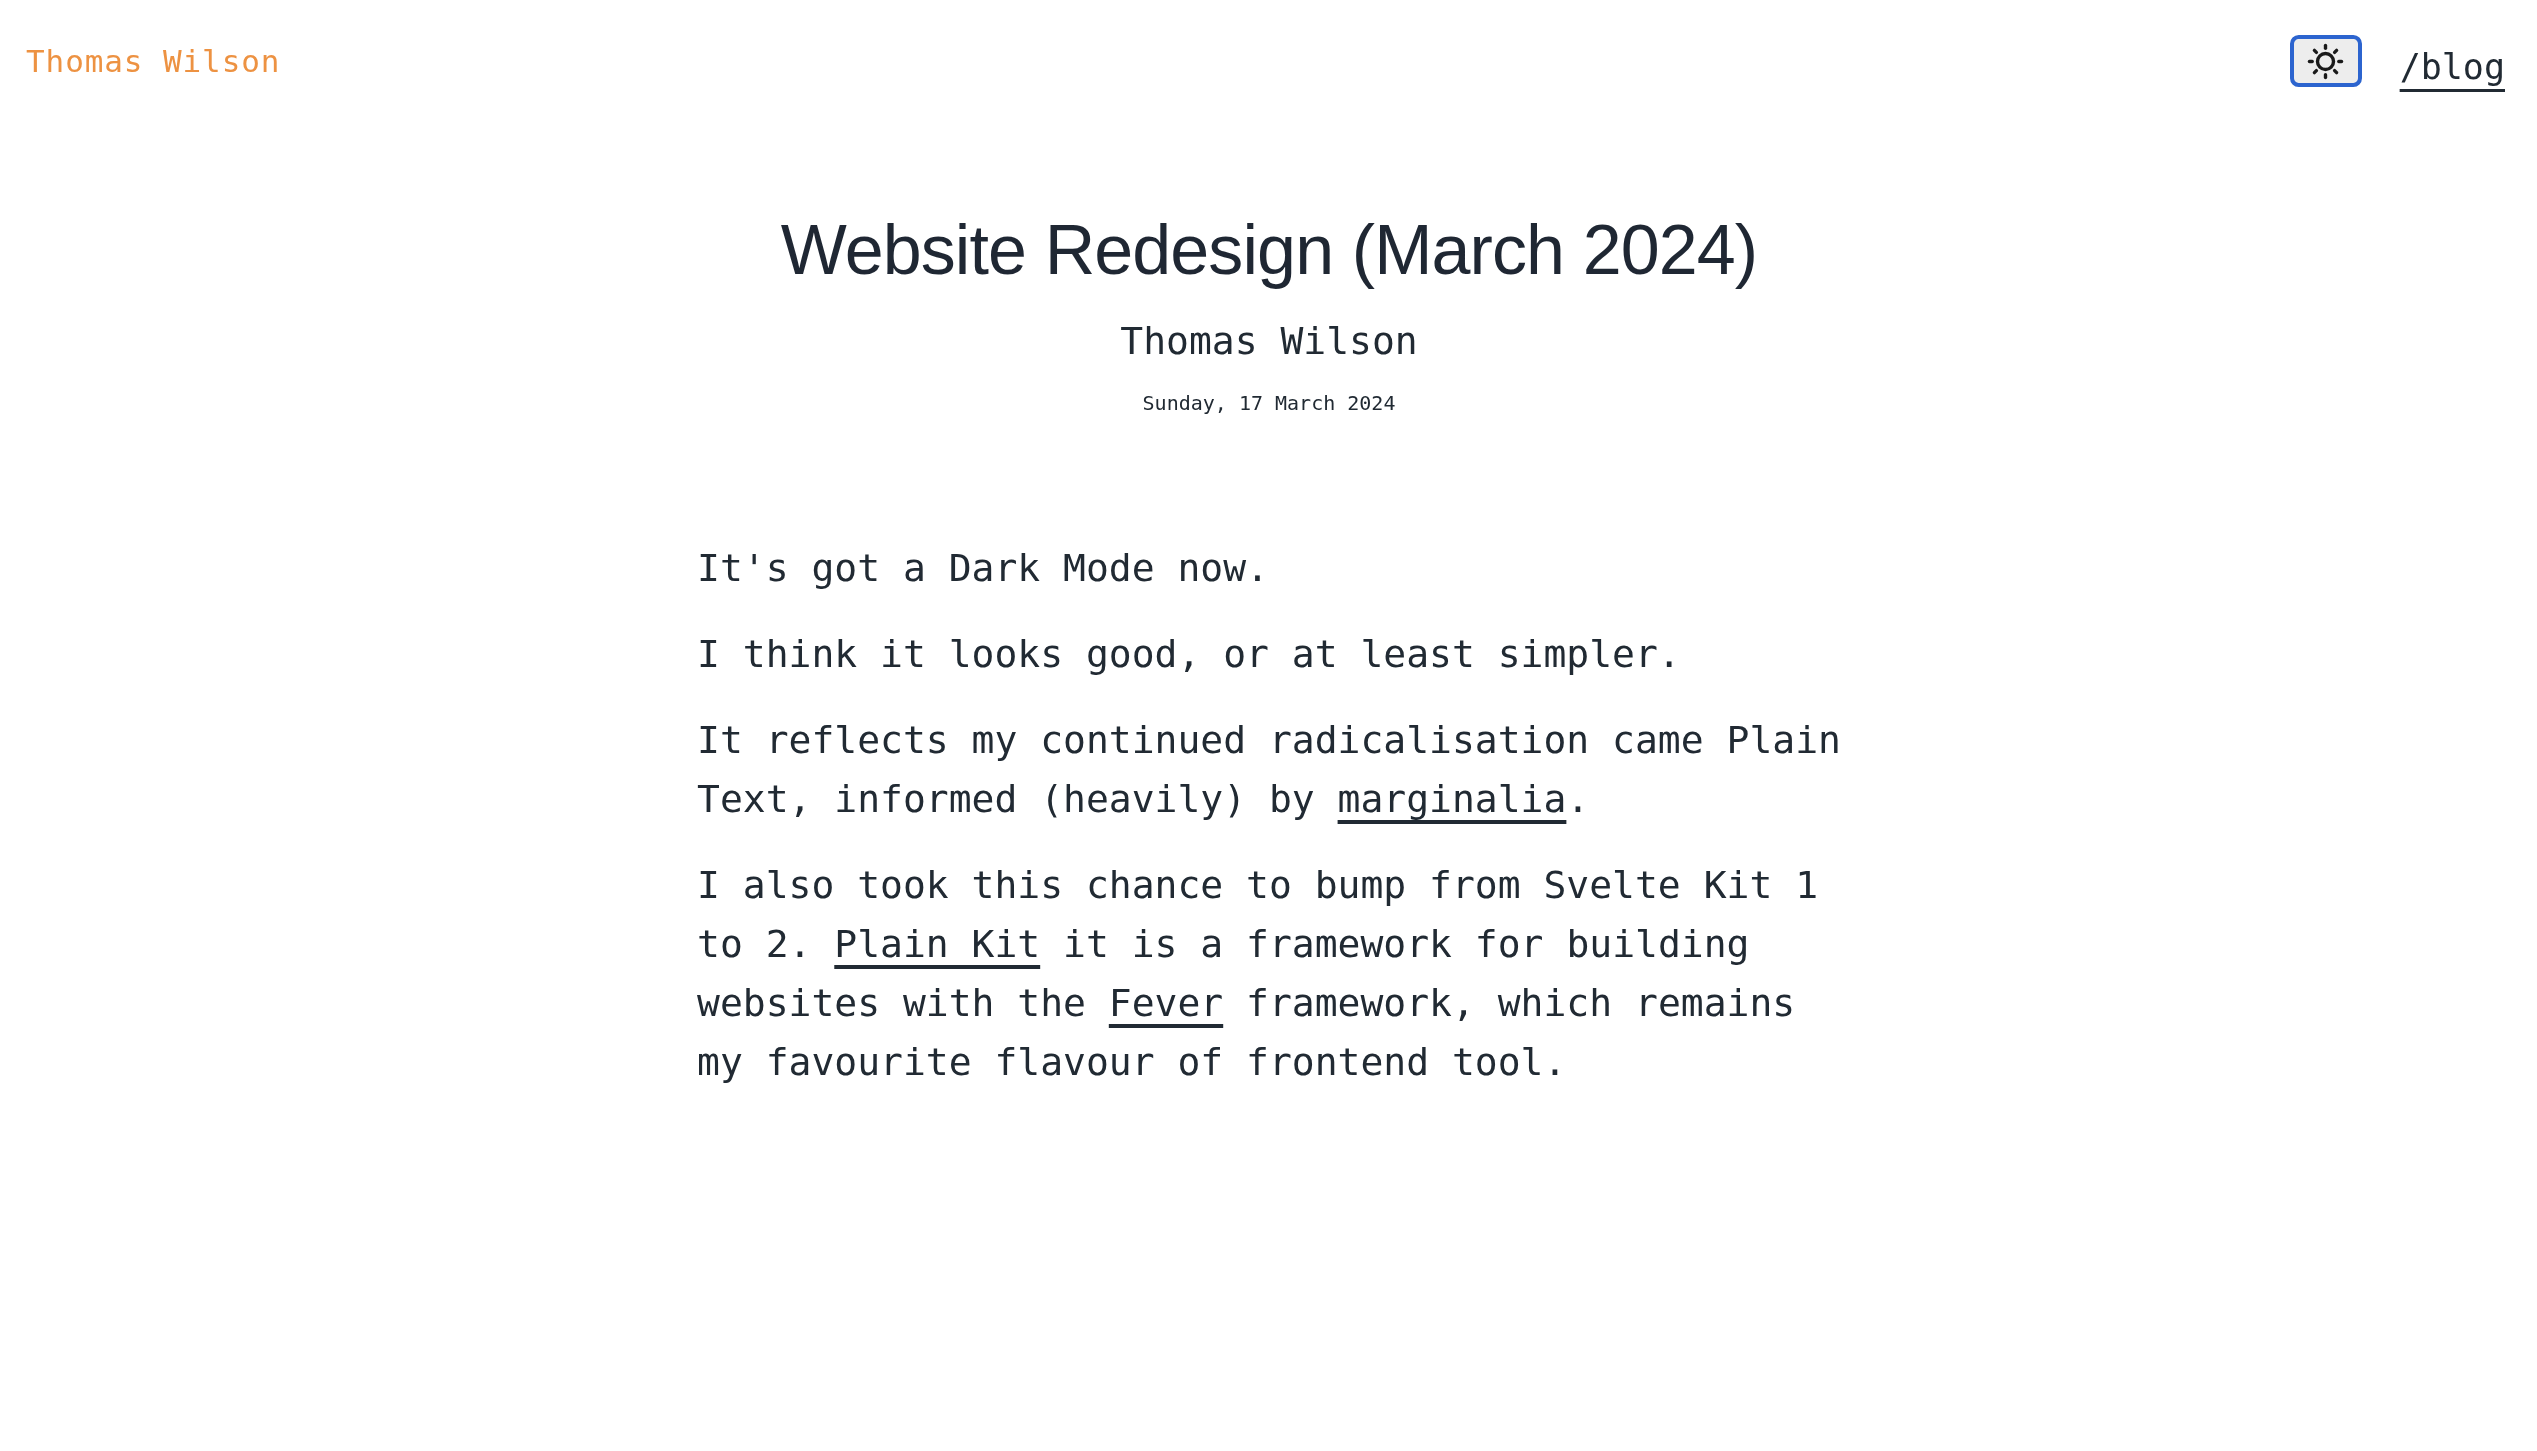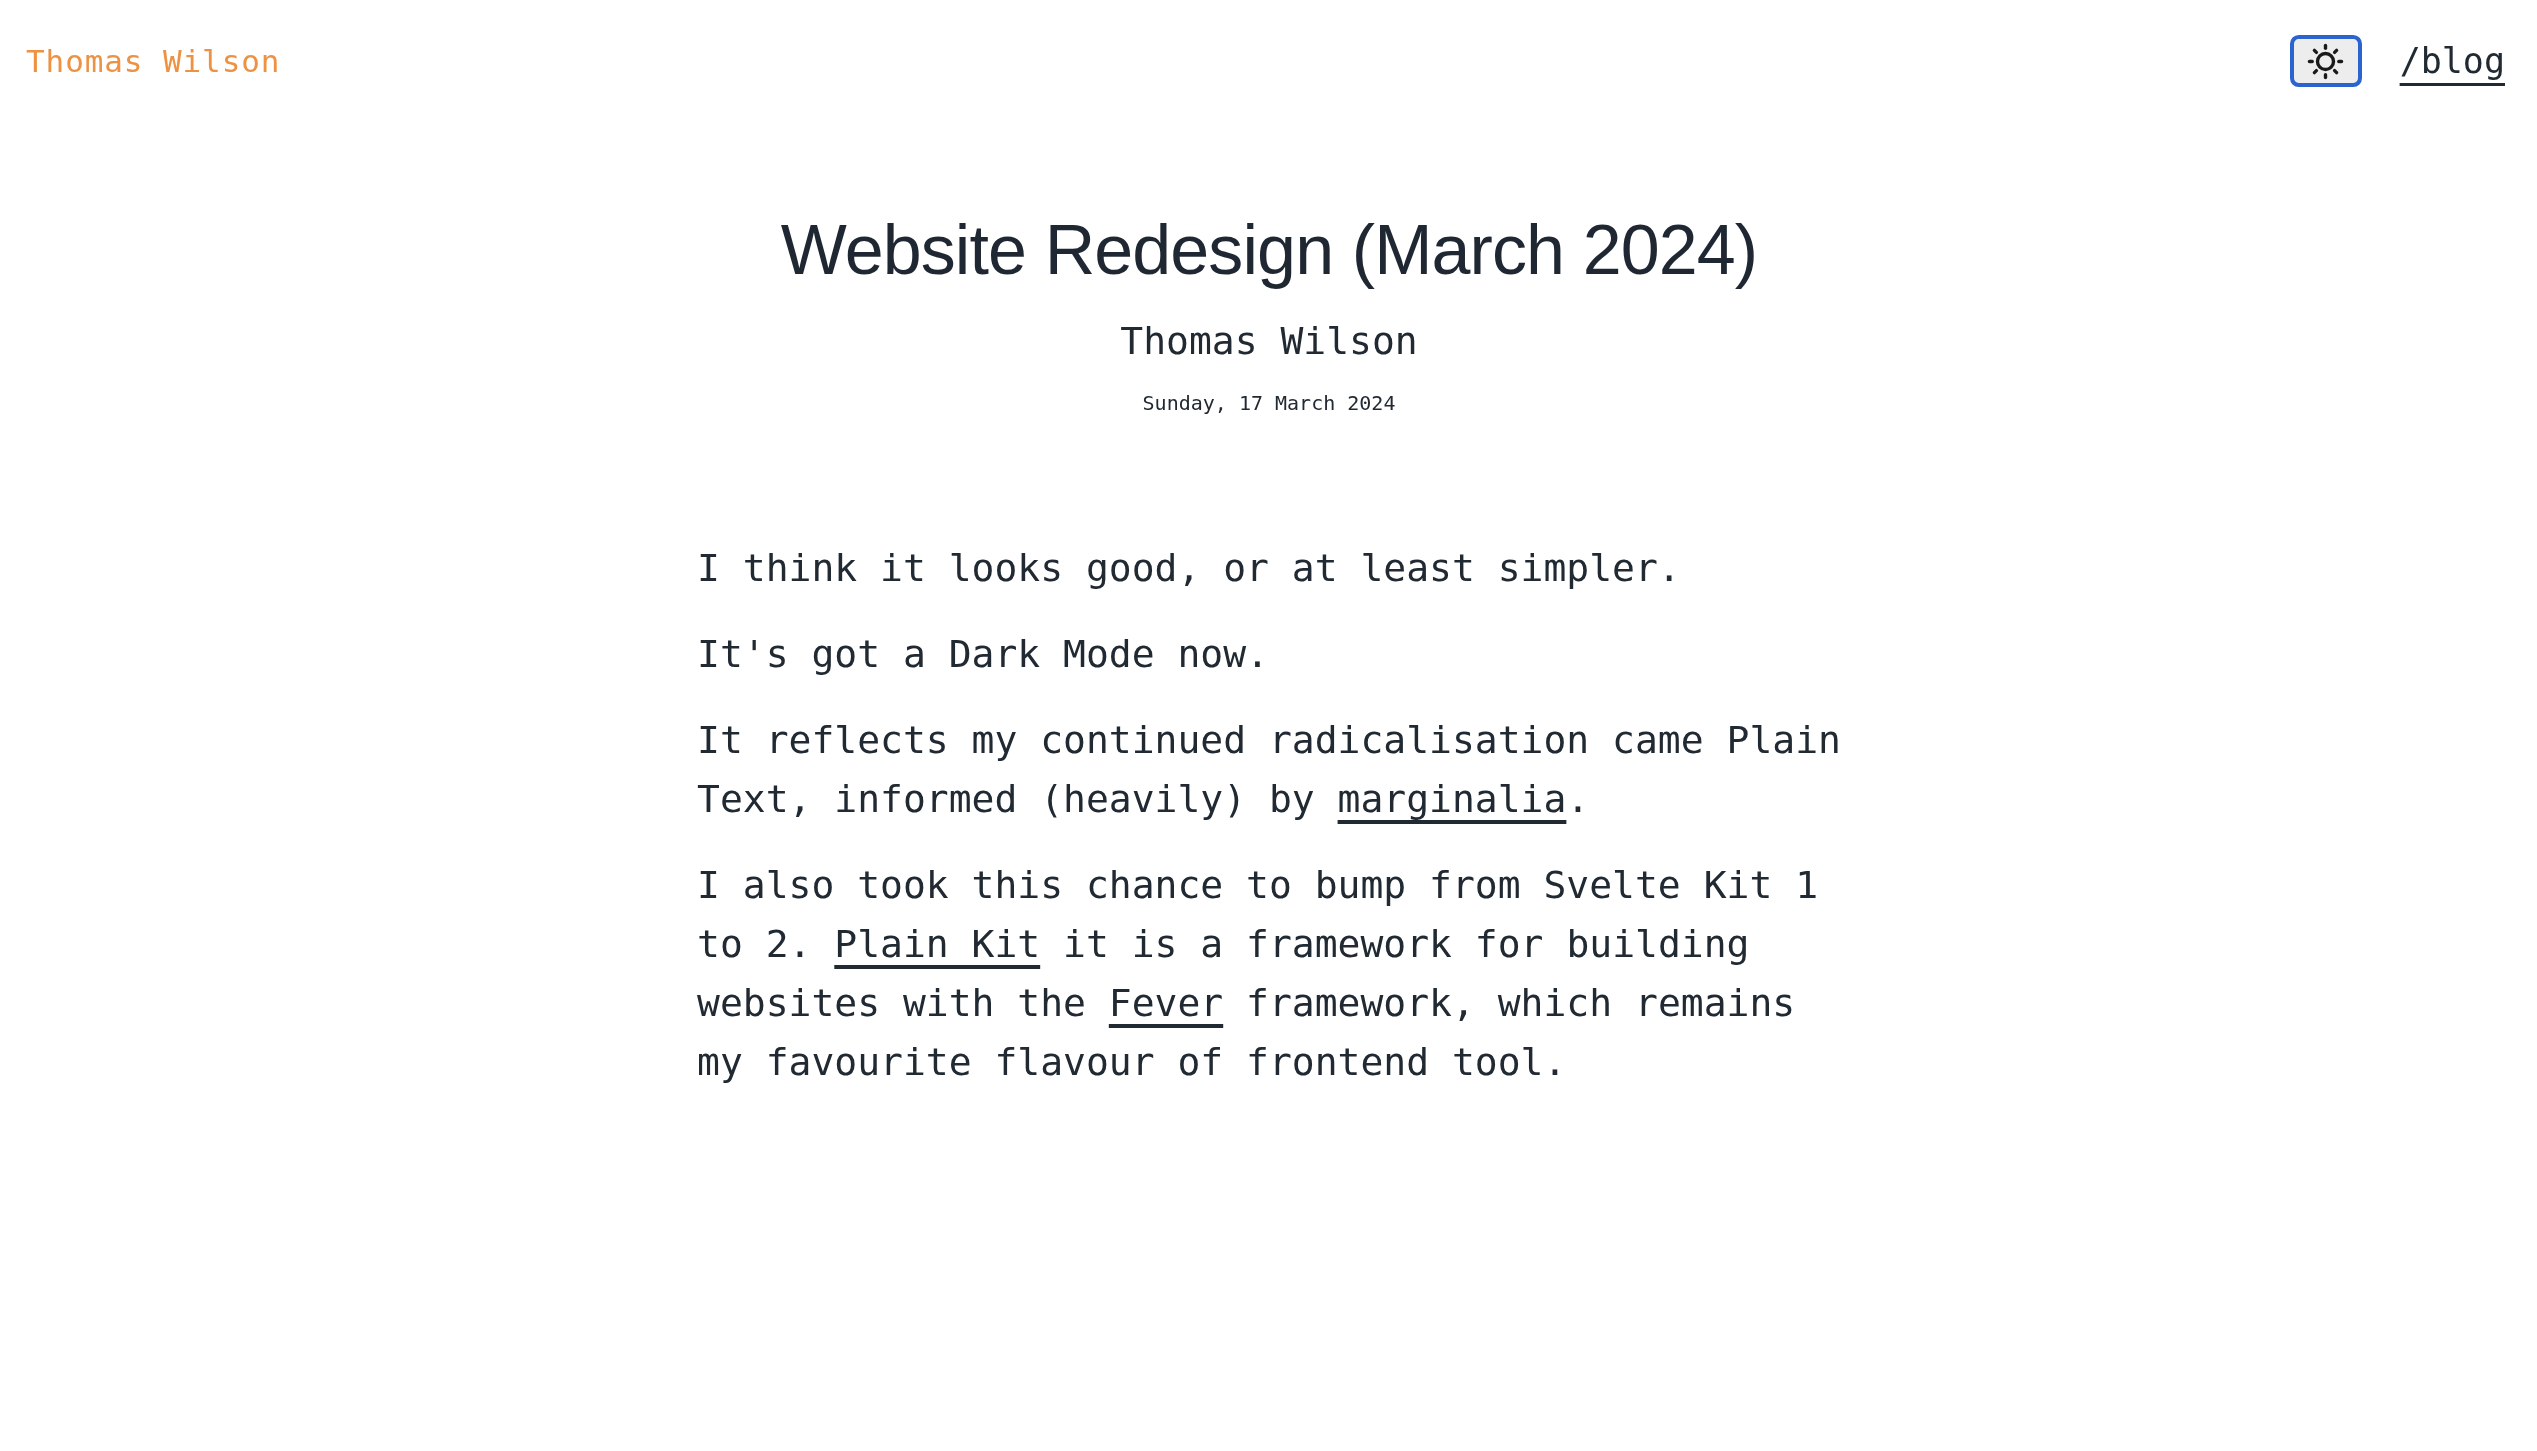--- a/index.html
+++ b/index.html
@@ -24,21 +24,21 @@
     height: 52px;
   }
   .site-name {
     font-size: 31px;
     color: #ed9242;
     text-decoration: none;
     letter-spacing: 0.9px;
   }
   .header-right {
     display: flex;
-    align-items: center;
+    align-items: flex-end;
     gap: 38px;
   }
   .theme-toggle {
     box-sizing: border-box;
     width: 72px;
     height: 52px;
     background: #ededed;
     border: 4.4px solid #2c64cf;
     border-radius: 8.7px;
     display: flex;
@@ -134,23 +134,23 @@
 <main>
   <h1 class="article-title">Website Redesign (March 2024)</h1>
 
   <p class="article-author">Thomas Wilson</p>
 
   <p class="article-date">Sunday, 17 March 2024</p>
 
   <div class="article-body">
 
 
+    <p><span>It's got a Dark Mode now.</span></p>
+
     <p><span>I think it looks good, or at least simpler.</span></p>
-
-    <p><span>It's got a Dark Mode now.</span></p>
 
     <p><span>It reflects my continued radicalisation came Plain Text, informed (heavily) by </span><a href="#">marginalia</a><span>.</span></p>
 
     <p><span>I also took this chance to bump from Svelte Kit 1 to 2. </span><a href="#">Plain Kit</a><span> it is a framework for building websites with the </span><a href="#">Fever</a><span> framework, which remains my favourite flavour of frontend tool.</span></p>
 
 
   </div>
 </main>
 
 

